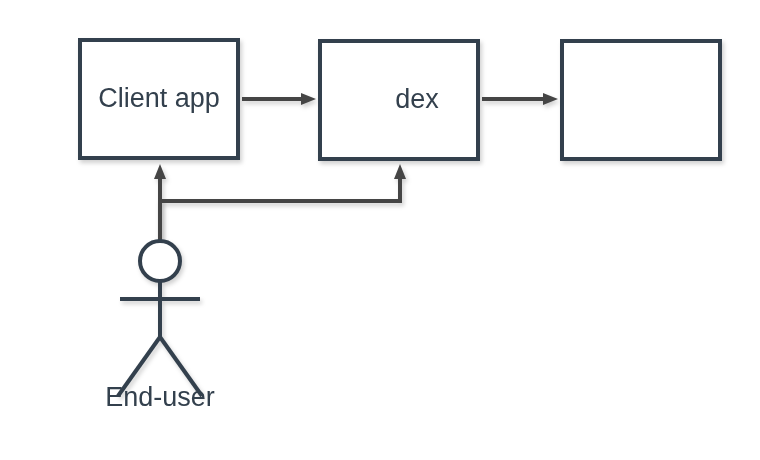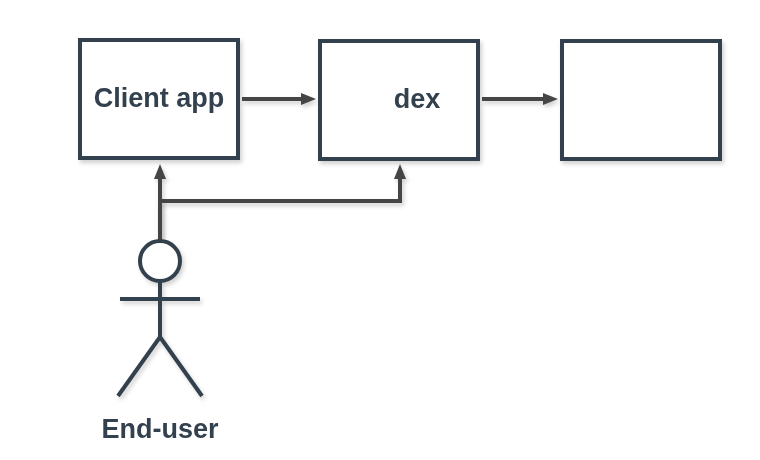--- a/index.html
+++ b/index.html
@@ -13,21 +13,20 @@
   html, body { width: 760px; height: 460px; overflow: hidden; }
   body {
     background: var(--background);
     font-family: "Liberation Sans", "DejaVu Sans", sans-serif;
   }
   .canvas {
     position: relative;
     width: 684px;
     height: 460px;
     background: var(--background);
-    font-weight: bold;
   }
   svg.diagram-layer {
     position: absolute;
     left: 0; top: 0;
     width: 760px; height: 460px;
   }
   .shadowed { filter: drop-shadow(2px 3px 2px rgba(0,0,0,0.18)); }
   .node-rect {
     fill: var(--node-fill);
     stroke: var(--node-border);
@@ -52,21 +51,21 @@
     align-items: center;
     justify-content: center;
     text-align: center;
     color: var(--label-text);
     font-size: 27px;
     line-height: 1.25;
   }
   .label-client-app { left: 78px;  top: 38px; width: 162px; height: 122px; }
   .label-dex        { left: 318px; top: 39px; width: 162px; height: 122px; padding-left: 36px; }
   .label-upstream   { left: 574px; top: 39px; width: 134px; height: 122px; }
-  .label-end-user   { left: 60px;  top: 414px; width: 200px; height: 32px; }
+  .label-end-user   { left: 60px;  top: 382px; width: 200px; height: 32px; }
 </style>
 </head>
 <body>
 
 <div class="canvas">
 
   <svg class="diagram-layer" viewBox="0 0 760 460">
 
     <g class="shadowed">
       <rect class="node-rect" x="80" y="40" width="158" height="118"></rect>

